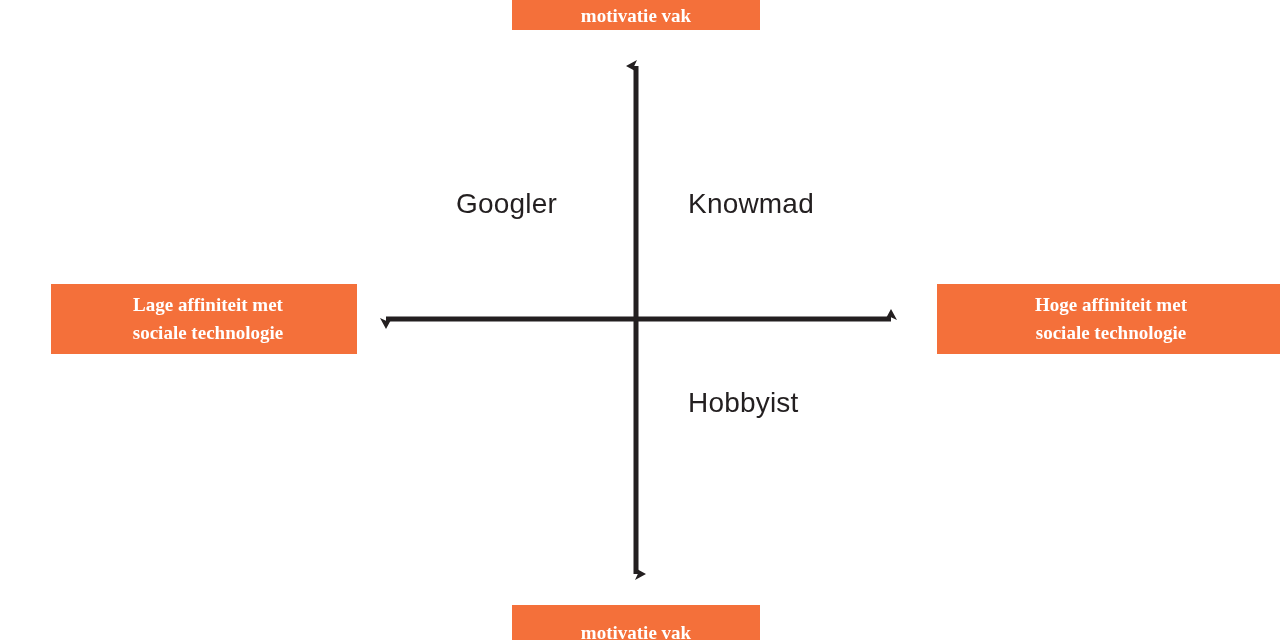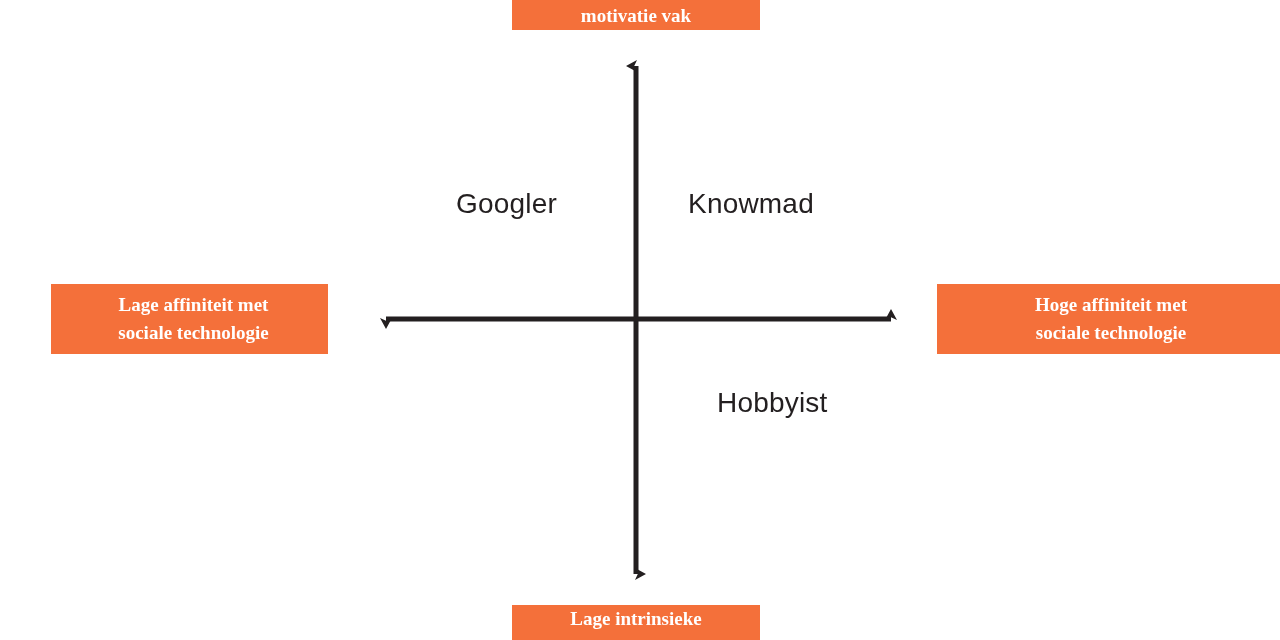--- a/index.html
+++ b/index.html
@@ -33,21 +33,21 @@
     font-family: "Liberation Sans", sans-serif;
     font-size: 28px;
     font-weight: 400;
     color: #231f20;
     white-space: nowrap;
     letter-spacing: 0.2px;
   }
   .q-googler  { left: 456px; top: 188px; }
   .q-knowmad  { left: 688px; top: 188px; }
   .q-follower { left: 456px; top: 387px; }
-  .q-hobbyist { left: 688px; top: 387px; margin-left: 29px; }
+  .q-hobbyist { left: 688px; top: 387px; }
 
   
   .axis-label {
     position: absolute;
     background: #F4703A;
     color: #ffffff;
     font-family: "Liberation Sans", sans-serif;
     font-size: 19px;
     font-weight: 700;
     line-height: 28px;
@@ -69,21 +69,21 @@
   }
   .label-bottom {
     left: 512px;
     top: 605px;
     width: 248px;
     height: 56px;
   }
   .label-left {
     left: 51px;
     top: 284px;
-    width: 277px;
+    width: 306px;
     height: 70px;
     padding-left: 16px;
   }
   .label-right {
     left: 937px;
     top: 284px;
     width: 348px;
     height: 70px;
     align-items: center;
   }
@@ -126,21 +126,20 @@
 
 
   <div class="quadrant-label q-hobbyist">Hobbyist</div>
 
   <div class="axis-label label-top">
     <span class="line">Hoge intrinsieke</span>
     <span class="line">motivatie vak</span>
   </div>
 
   <div class="axis-label label-bottom">
-    <span class="line">Lage intrinsieke</span>
     <span class="line">motivatie vak</span>
   </div>
 
   <div class="axis-label label-left">
     <span class="line">Lage affiniteit met</span>
     <span class="line">sociale technologie</span>
   </div>
 
   <div class="axis-label label-right">
     <span class="line">Hoge affiniteit met</span>

